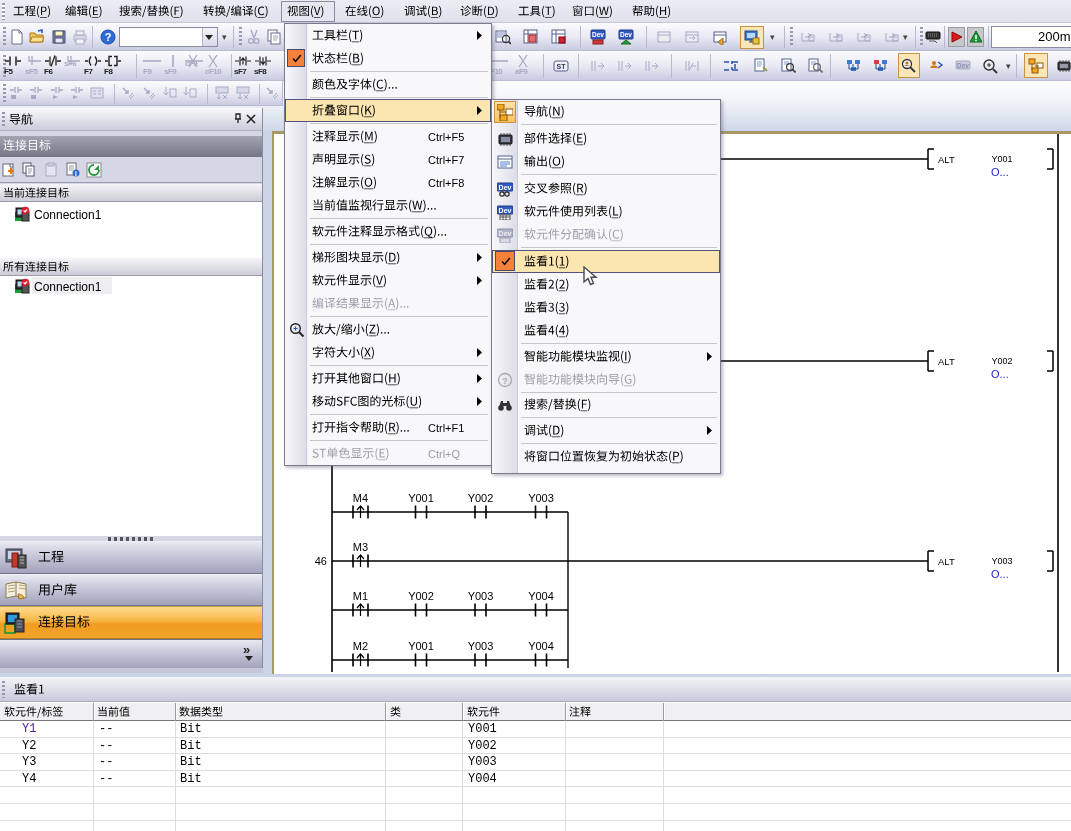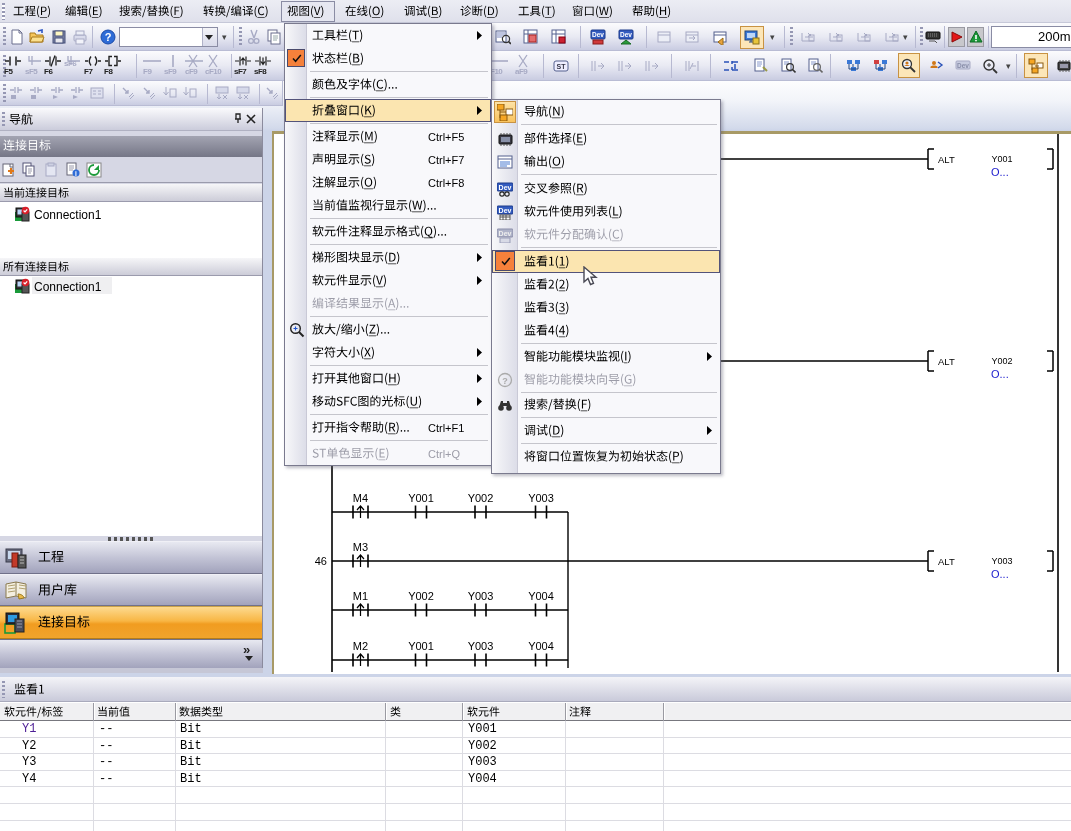--- a/index.html
+++ b/index.html
@@ -294,21 +294,21 @@
     <path d="M2 8h18" stroke="#a7aac4" stroke-width="1.6"></path>
   </svg>
 <div style="position:absolute;left:143px;top:68px;font:bold 8px 'Liberation Sans', sans-serif;color:#a7aac4;white-space:pre;line-height:1.1;letter-spacing:-0.5px;">F9</div>
 <svg class="abs" style="left:162px;top:53px" width="22" height="15" viewBox="0 0 22 15">
     <path d="M11 2v12" stroke="#a7aac4" stroke-width="1.6"></path>
   </svg>
 <div style="position:absolute;left:164px;top:68px;font:bold 8px 'Liberation Sans', sans-serif;color:#a7aac4;white-space:pre;line-height:1.1;letter-spacing:-0.5px;">sF9</div>
 <svg class="abs" style="left:183px;top:53px" width="22" height="15" viewBox="0 0 22 15">
     <path d="M2 8h18M14 2l-8 12M6 2l8 12" stroke="#a7aac4" stroke-width="1.3" fill="none"></path>
   </svg>
-<div style="position:absolute;left:185px;top:68px;font:bold 8px 'Liberation Sans', sans-serif;color:#a7aac4;white-space:pre;line-height:1.1;letter-spacing:-0.5px;">cF9</div>
+<div style="position:absolute;left:185px;top:60px;font:bold 8px 'Liberation Sans', sans-serif;color:#a7aac4;white-space:pre;line-height:1.1;letter-spacing:-0.5px;">cF9</div>
 <svg class="abs" style="left:203px;top:53px" width="22" height="15" viewBox="0 0 22 15">
     <path d="M14 2l-8 12M6 2l8 12" stroke="#a7aac4" stroke-width="1.3" fill="none"></path>
   </svg>
 <div style="position:absolute;left:205px;top:68px;font:bold 8px 'Liberation Sans', sans-serif;color:#a7aac4;white-space:pre;line-height:1.1;letter-spacing:-0.5px;">cF10</div>
 <div class="vsep" style="left:231px;top:54px;height:24px"></div>
 <svg class="abs" style="left:232px;top:53px" width="22" height="15" viewBox="0 0 22 15">
     <path d="M3 8h4M15 8h4M8 3.5v9M14 3.5v9M11 11.5V5m-2 2.5L11 5l2 2.5" stroke="#222" stroke-width="1.2" fill="none"></path>
   </svg>
 <div style="position:absolute;left:234px;top:68px;font:bold 8px 'Liberation Sans', sans-serif;color:#222;white-space:pre;line-height:1.1;letter-spacing:-0.5px;">sF7</div>
 <svg class="abs" style="left:252px;top:53px" width="22" height="15" viewBox="0 0 22 15">

